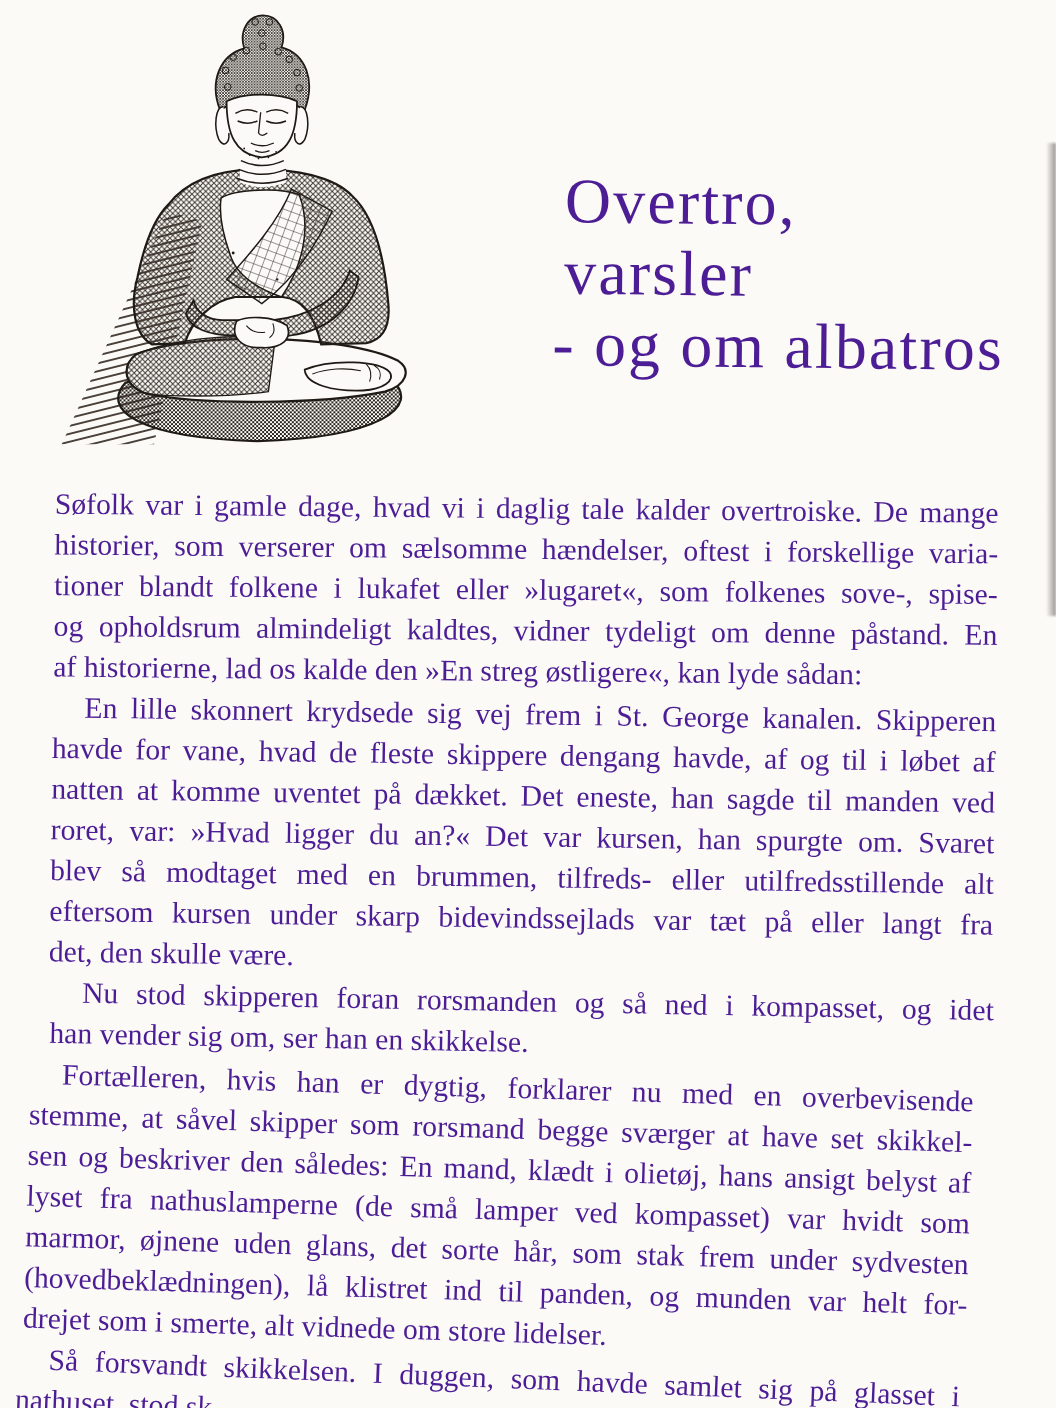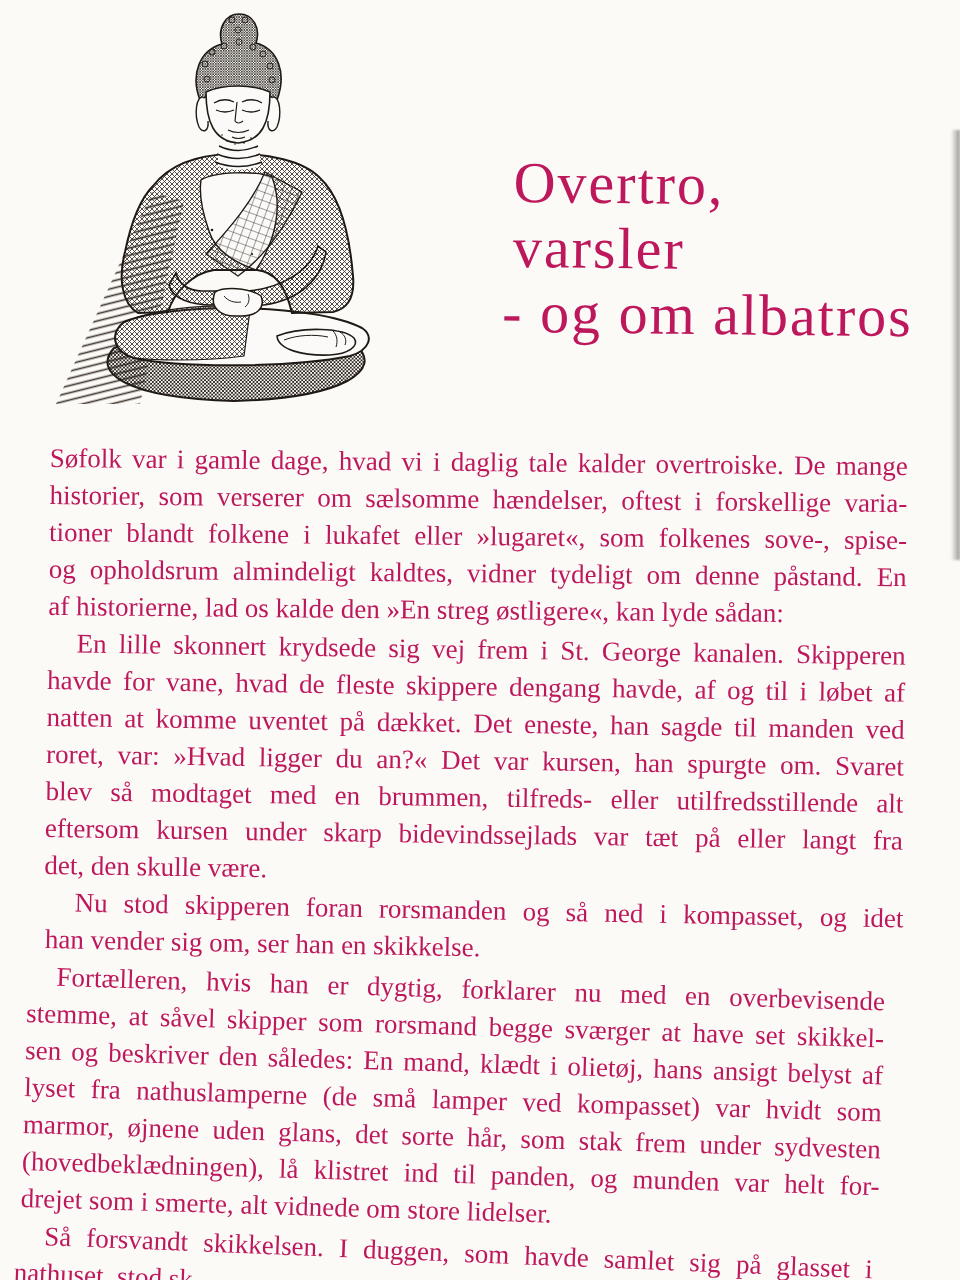--- a/index.html
+++ b/index.html
@@ -1,17 +1,17 @@
 <!DOCTYPE html>
 <html><head>
 <meta charset="utf-8">
 <style>
   html,body{margin:0;padding:0;background:#fbfaf7;}
   .page{position:relative;width:960px;height:1280px;overflow:hidden;
-        background:#fbfaf7;color:#be185d;
+        background:#fbfaf7;color:#4c1d95;
         font-family:"Liberation Serif","DejaVu Serif",serif;}
   .buddha{position:absolute;left:52px;top:4px;width:350px;height:400px;}
   .title{position:absolute;left:514px;top:150px;font-size:58px;line-height:65px;
          letter-spacing:2px;transform:rotate(0.6deg);transform-origin:0 0;white-space:nowrap;}
   .title .t3{margin-left:-10px;}
   .body{position:absolute;left:0;top:440px;width:960px;}
   .para{width:858px;}
   .line{font-size:27px;line-height:37px;text-align:justify;text-align-last:justify;}
   .line.last{text-align-last:left;}
   .line.indent{text-indent:29px;}

